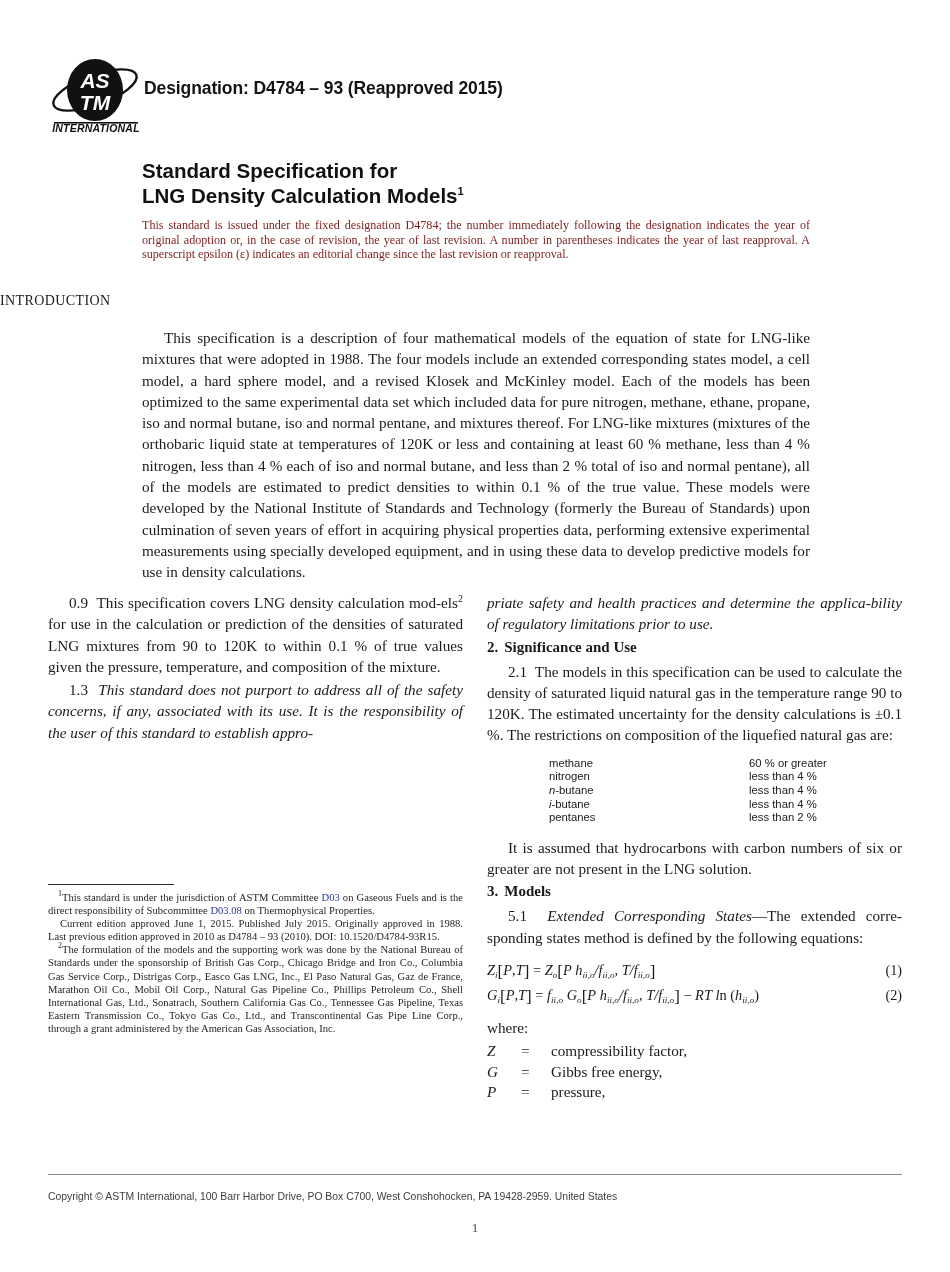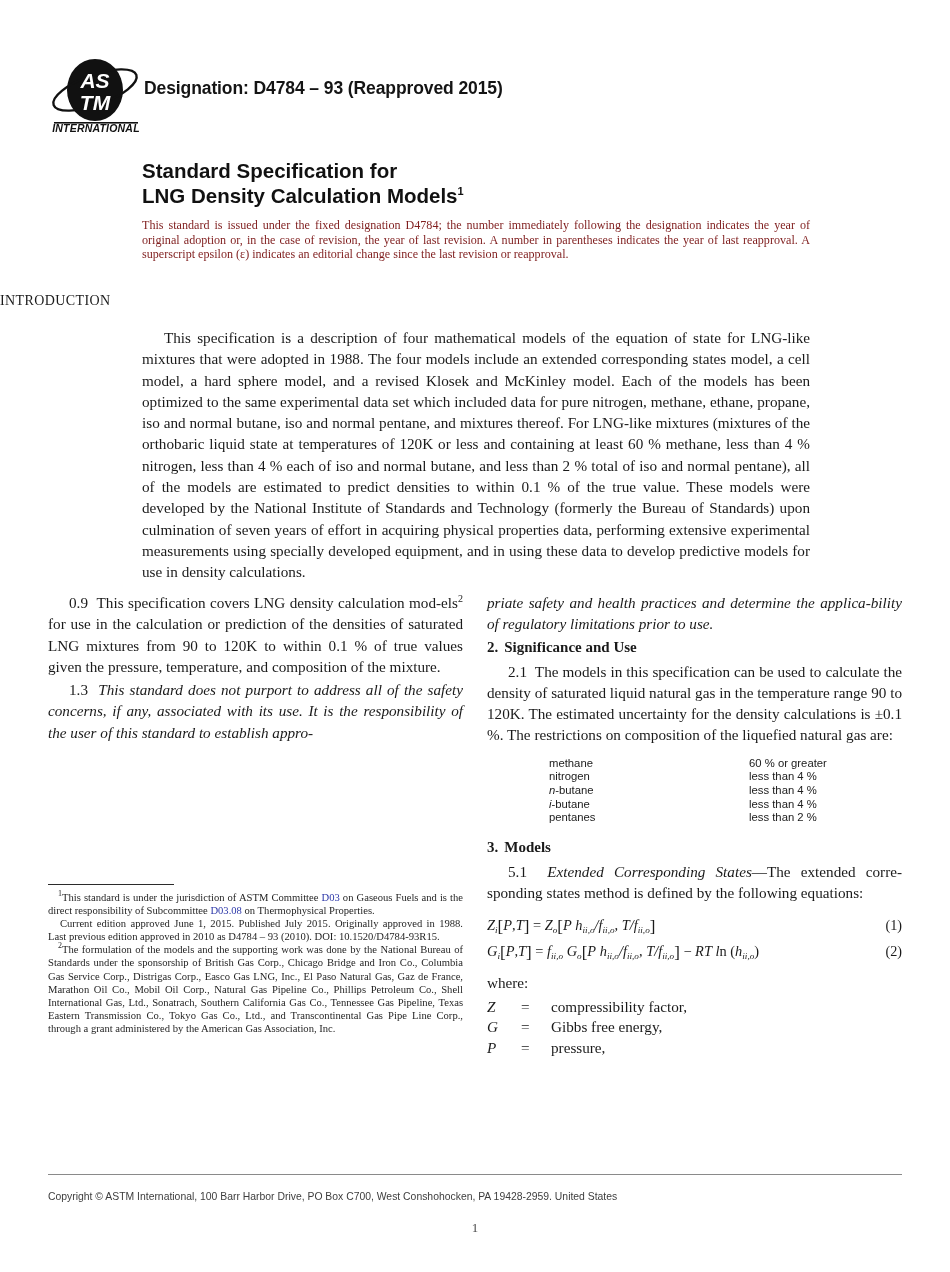--- a/index.html
+++ b/index.html
@@ -316,20 +316,21 @@
           <td class="name"><em>i</em><span>-butane</span></td>
           <td class="value">less than 4 %</td>
         </tr>
         <tr>
           <td class="name"><em></em><span>pentanes</span></td>
           <td class="value">less than 2 %</td>
         </tr>
       </tbody>
     </table>
 
+    <p class="para">It is assumed that hydrocarbons with carbon numbers of six or greater are not present in the LNG solution.</p>
 
     <h2 class="sec gap-before">
       <span class="num">3.</span><span>Models</span>
     </h2>
 
     <p class="para gap-small">
       <span>5.1</span>&nbsp;
       <i><span>Extended Corresponding States</span></i><span>—The extended corre-sponding states method is defined by the following equations:</span>
     </p>
 

